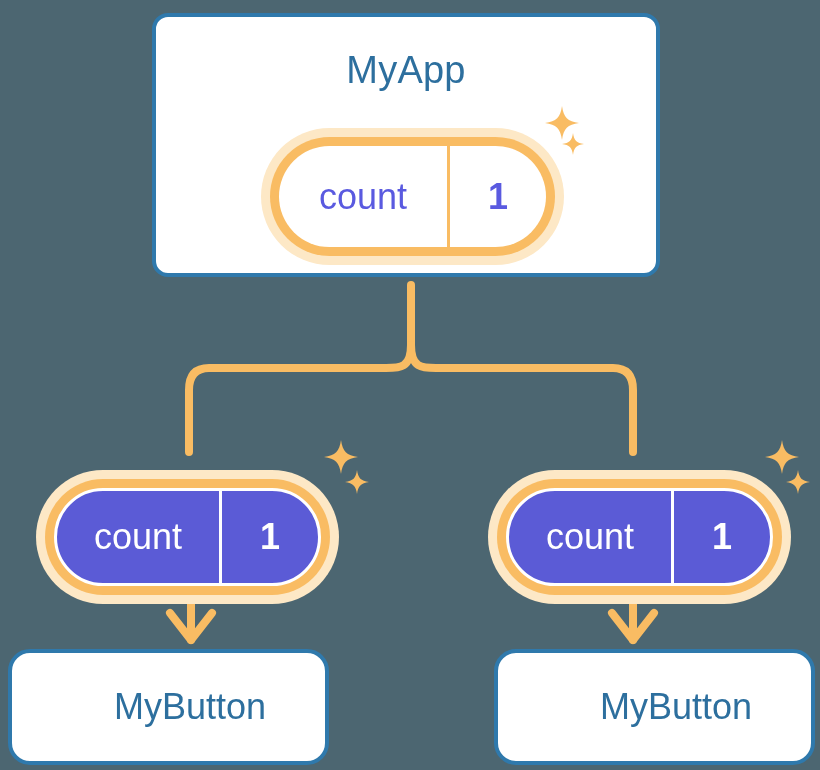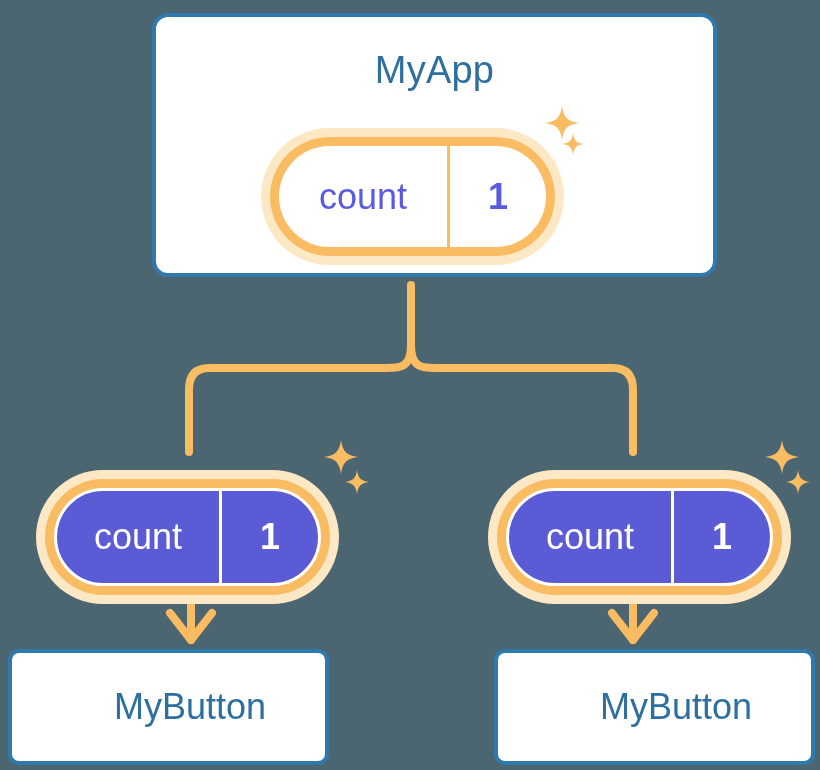--- a/index.html
+++ b/index.html
@@ -27,21 +27,21 @@
     width: 820px;
     height: 770px;
     pointer-events: none;
   }
 
   
   .app-card {
     position: absolute;
     left: 152px;
     top: 13px;
-    width: 565px;
+    width: 508px;
     height: 264px;
     background: #ffffff;
     border: 4px solid #2f79ac;
     border-radius: 16px;
     box-sizing: border-box;
   }
   .app-title {
     position: absolute;
     left: 0;
     right: 0;
@@ -168,21 +168,21 @@
   }
   .sparkle svg { display: block; }
 
   
   .btn-box {
     position: absolute;
     top: 649px;
     height: 116px;
     background: #ffffff;
     border: 4px solid #2f79ac;
-    border-radius: 11px;
+    border-radius: 22px;
     box-sizing: border-box;
     display: flex;
     align-items: center;
     justify-content: center;
     padding-left: 43px;
   }
   .btn-left  { left: 8px;   width: 321px; }
   .btn-right { left: 494px; width: 321px; }
   .btn-label {
     color: #2d6f9e;

